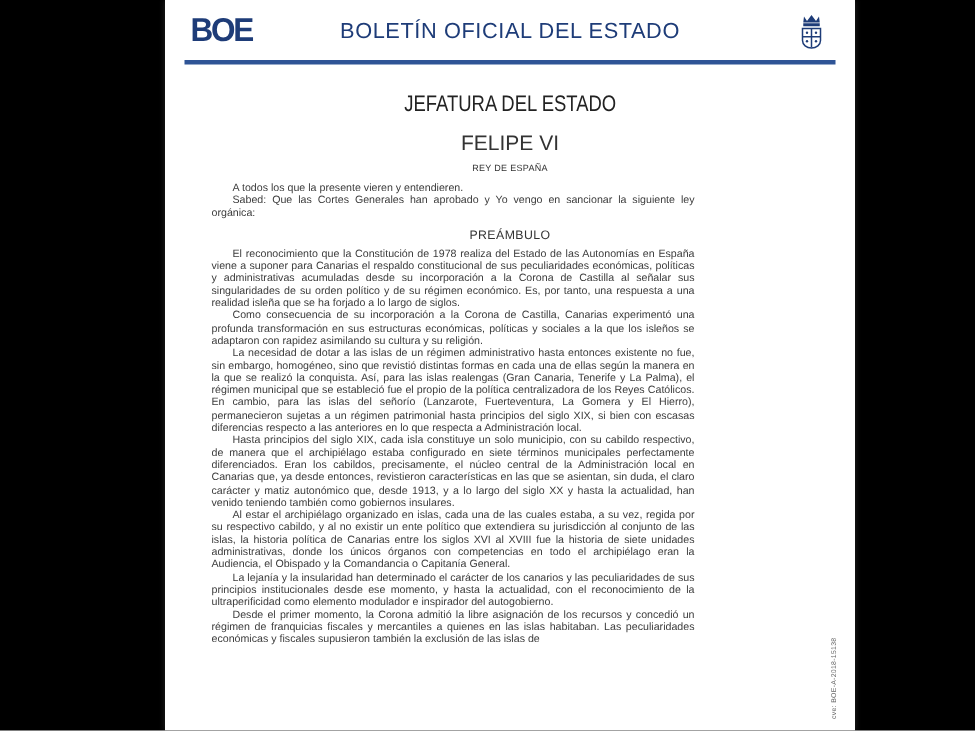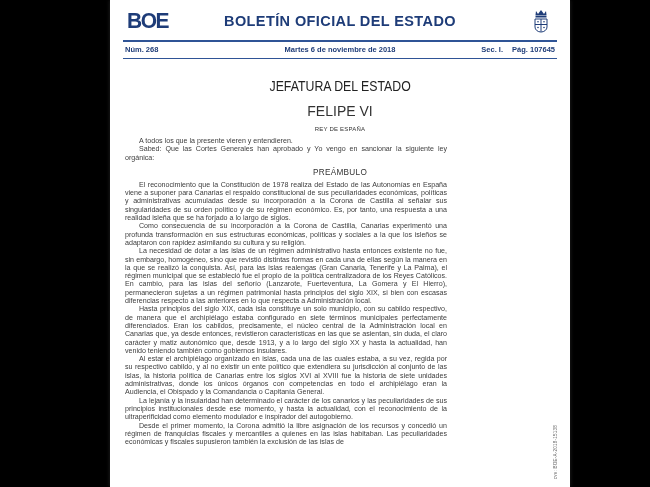--- a/index.html
+++ b/index.html
@@ -15,21 +15,21 @@
   }
   
   .masthead{position:relative;height:40px;}
   .boe-logo{
     position:absolute;left:17px;top:9px;
     font-weight:900;font-size:21px;letter-spacing:-1.5px;color:#1e3c78;
     transform:scaleY(1.05);
   }
   .masthead-title{
     position:absolute;left:0;right:0;top:13px;text-align:center;
-    font-weight:bold;font-size:14.5px;color:#1e3c78;letter-spacing:0.4px;
+    font-weight:normal;font-size:14.5px;color:#1e3c78;letter-spacing:0.4px;
   }
   .coat-of-arms{position:absolute;right:16px;top:8px;width:26px;height:28px;}
   .coat-of-arms svg{width:100%;height:100%;}
   .rule-thick{margin:0 13px;border-top:2px solid #2f5496;}
   .rule-thin{margin:0 13px;border-top:1px solid #2f5496;}
   .subheader{
     margin:0 13px;display:flex;align-items:center;
     padding:3px 2px 4px 2px;
     font-size:7.5px;font-weight:bold;color:#1e3c78;
   }
@@ -53,21 +53,21 @@
   }
   .item-title{
     margin-left:12px;width:231px;
     font-size:7.8px;font-style:italic;color:#333;line-height:9.2px;
     text-align:justify;
   }
   .king-heading{margin-top:9px;text-align:center;font-size:14px;color:#333;}
   .king-subheading{margin-top:7px;text-align:center;font-size:6px;color:#333;letter-spacing:0.2px;}
   .preamble-heading{margin-top:6px;text-align:center;font-size:8.2px;color:#333;letter-spacing:0.3px;}
   
-  .body-col{margin:0 75px 0 15px;width:322px;}
+  .body-col{margin:0 75px 0 31px;width:322px;}
   .body-col p{
     margin:0;font-size:7.1px;line-height:8.3px;color:#3c3c3c;
     text-align:justify;text-indent:14px;
   }
   .formula{margin-top:5px;}
   .paras{margin-top:4px;}
   
   .cve{
     position:absolute;right:12px;bottom:8px;
     font-size:4.6px;color:#666;letter-spacing:0.2px;
@@ -93,28 +93,20 @@
         <circle cx="10" cy="13.8" r="0.8" fill="#1e3c78" stroke="none"></circle>
         <circle cx="16" cy="13.8" r="0.8" fill="#1e3c78" stroke="none"></circle>
         <circle cx="10" cy="19.5" r="0.8" fill="#1e3c78" stroke="none"></circle>
         <circle cx="16" cy="19.5" r="0.8" fill="#1e3c78" stroke="none"></circle>
       </svg>
     </div>
   </div>
 
   <div class="rule-thick"></div>
 
-  <div class="subheader">
-    <div class="left">Núm. 268</div>
-    <div class="center">Martes 6 de noviembre de 2018</div>
-    <div class="right">
-      <span>Sec. I.</span>
-      <span>Pág. 107645</span>
-    </div>
-  </div>
 
   <div class="rule-thin"></div>
 
 
   <div class="department-heading">
     <span>JEFATURA DEL ESTADO</span>
   </div>
 
 
   <div class="king-heading">FELIPE VI</div>

